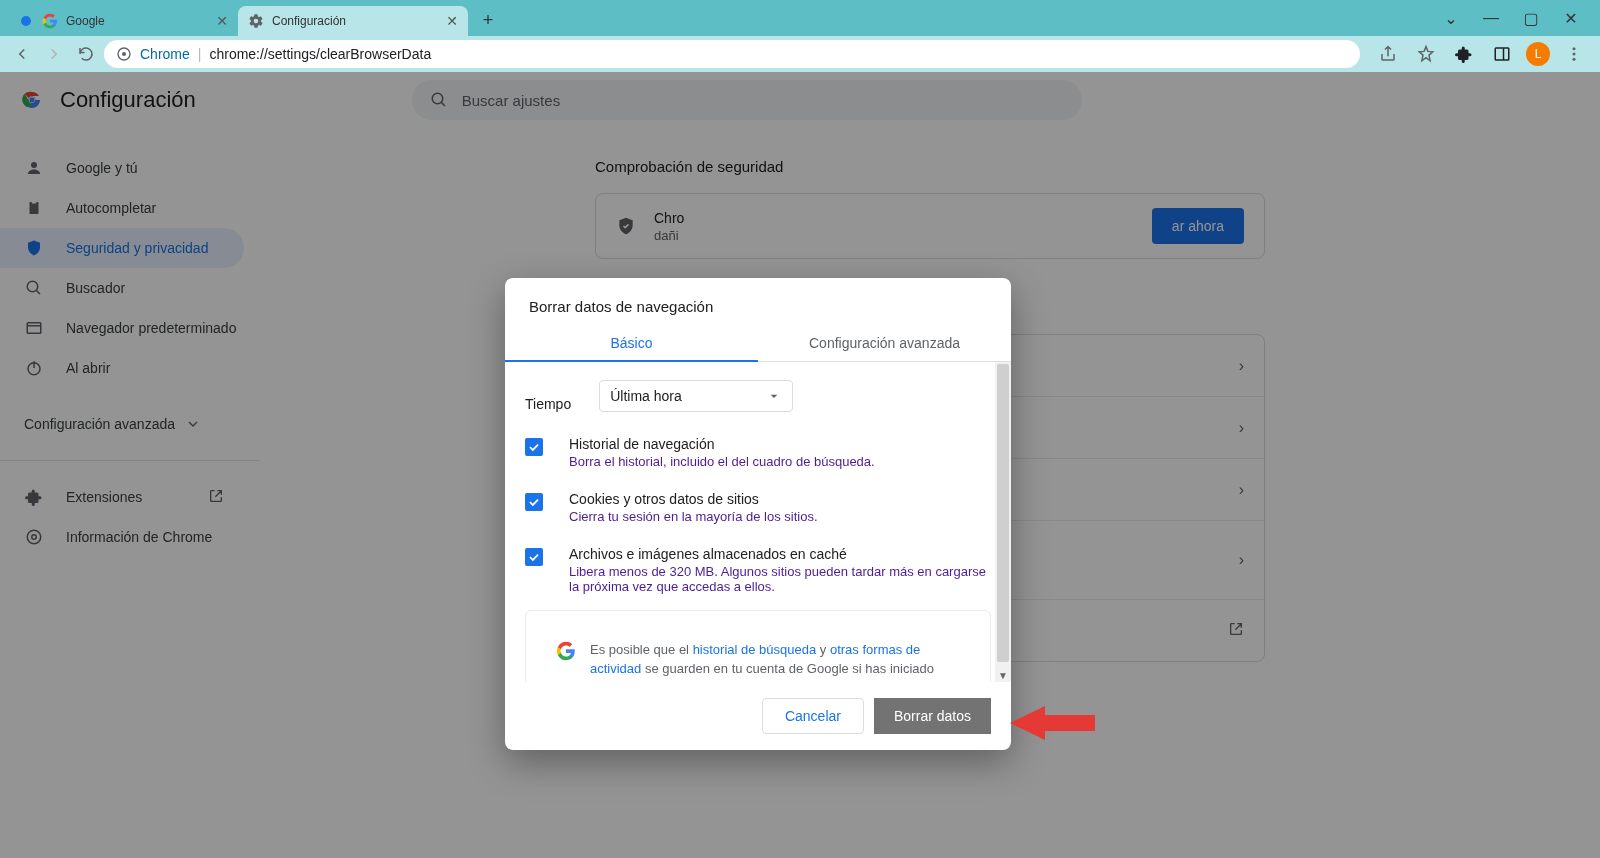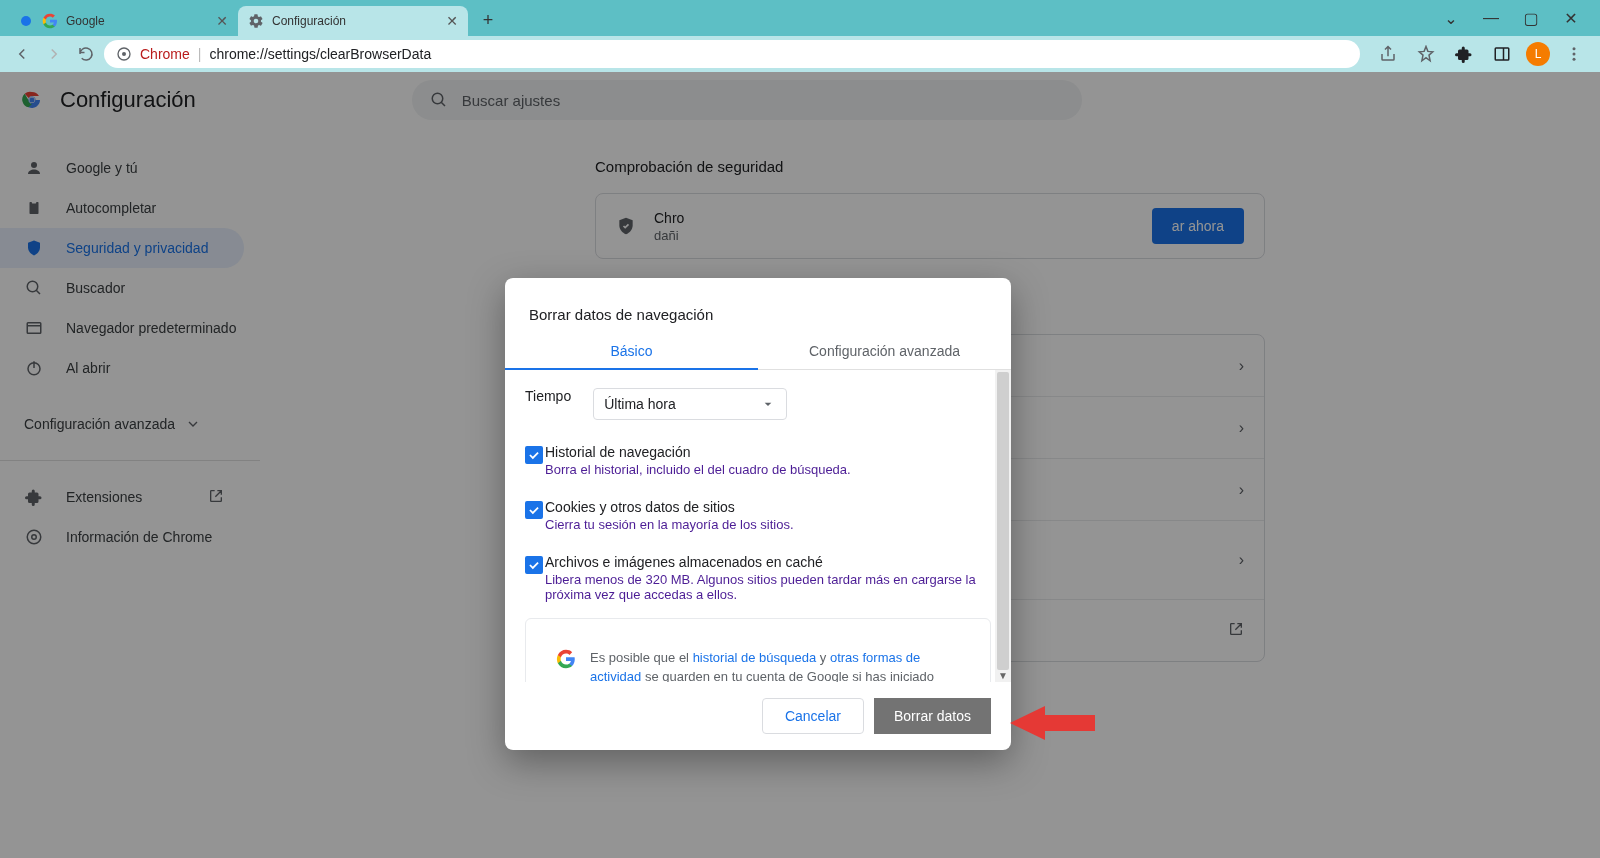--- a/index.html
+++ b/index.html
@@ -13,21 +13,21 @@
   .tab-close { margin-left: auto; font-size: 14px; color: #555; }
   .tab-icon { width: 16px; height: 16px; display: flex; align-items: center; justify-content: center; }
   .new-tab { width: 28px; height: 28px; display: flex; align-items: center; justify-content: center; color: #333; font-size: 18px; margin-left: 6px; margin-bottom: 2px; }
   .win-controls { margin-left: auto; display: flex; gap: 10px; padding-right: 14px; padding-bottom: 6px; align-items: center; color: #333; }
   .win-btn { width: 30px; height: 24px; display: flex; align-items: center; justify-content: center; }
   
   .toolbar-row { height: 36px; background: #b8e5e8; display: flex; align-items: center; padding: 0 8px; gap: 4px; }
   .nav-btn { width: 28px; height: 28px; display: flex; align-items: center; justify-content: center; color: #5f6368; border-radius: 50%; }
   .nav-btn.disabled { color: #b2b2b2; }
   .omnibox { flex: 1; height: 28px; background: #fff; border-radius: 14px; display: flex; align-items: center; padding: 0 12px; gap: 8px; font-size: 14px; color: #5f6368; }
-  .omnibox .url-prefix { color: #b91c1c; }
+  .omnibox .url-prefix { color: #0369a1; }
   .omnibox .url-sep { color: #bbb; }
   .omnibox .url-path { color: #202124; }
   .tool-icons { display: flex; align-items: center; gap: 10px; margin-left: 10px; margin-right: 4px; }
   .avatar { width: 24px; height: 24px; background: #f57c00; border-radius: 50%; color: #fff; display: flex; align-items: center; justify-content: center; font-size: 12px; }
   
   
   .page { flex: 1; background: #fff; position: relative; overflow: hidden; }
   .settings-root { position: absolute; inset: 0; display: flex; flex-direction: column; }
   .settings-header { height: 56px; display: flex; align-items: center; padding-left: 20px; gap: 16px; }
   .chrome-logo { width: 24px; height: 24px; }
@@ -53,30 +53,30 @@
   .row-text .row-title { font-size: 14px; color: #202124; }
   .row-text .row-sub { font-size: 13px; color: #5f6368; margin-top: 2px; }
   .row-chevron { margin-left: auto; color: #5f6368; }
   .check-now-btn { margin-left: auto; background: #1a73e8; color: #fff; border: none; border-radius: 4px; height: 36px; padding: 0 20px; font-size: 14px; }
   
   
   .scrim { position: absolute; inset: 0; background: rgba(0,0,0,0.42); }
   
   
   .dialog { position: absolute; left: 505px; top: 206px; width: 506px; height: 472px; background: #fff; border-radius: 8px; box-shadow: 0 12px 36px rgba(0,0,0,0.35); display: flex; flex-direction: column; overflow: hidden; }
-  .dialog-title { padding: 20px 24px 10px 24px; font-size: 15px; color: #202124; margin-top: 8px; }
+  .dialog-title { padding: 20px 24px 10px 24px; font-size: 15px; color: #202124; }
   .dialog-tabs { display: flex; border-bottom: 1px solid #e0e0e0; }
   .dialog-tab { flex: 1; text-align: center; font-size: 14px; color: #5f6368; padding: 10px 0; position: relative; }
   .dialog-tab.active { color: #1a73e8; }
   .dialog-tab.active::after { content: ""; position: absolute; left: 0; right: 0; bottom: -1px; height: 2px; background: #1a73e8; }
   .dialog-body { flex: 1; overflow-y: auto; padding: 18px 20px 8px 20px; position: relative; }
-  .time-row { display: flex; align-items: flex-start; gap: 22px; margin-bottom: 18px; }
+  .time-row { display: flex; align-items: flex-end; gap: 28px; margin-bottom: 18px; }
   .time-label { font-size: 14px; color: #202124; }
   .time-select { width: 194px; height: 32px; border: 1px solid #dadce0; border-radius: 4px; padding: 0 10px; font-size: 14px; color: #202124; display: flex; align-items: center; justify-content: space-between; }
-  .check-row { display: flex; gap: 2px; padding: 6px 0 16px 0; }
+  .check-row { display: flex; gap: 26px; padding: 6px 0 16px 0; }
   .cbox { width: 18px; height: 18px; border: 2px solid #1a73e8; background: #1a73e8; border-radius: 2px; margin-top: 2px; display: flex; align-items: center; justify-content: center; flex-shrink: 0; }
   .cbox svg { width: 14px; height: 14px; }
   .check-text-title { font-size: 14px; color: #202124; }
   .check-text-sub { font-size: 13px; color: #4c1d95; margin-top: 2px; }
   .info-box { border: 1px solid #e8eaed; border-radius: 6px; padding: 30px; display: flex; gap: 14px; font-size: 13px; color: #5f6368; line-height: 1.45; }
   .info-box a { color: #1a73e8; text-decoration: none; }
   .dialog-scroll { position: absolute; right: 0; top: 0; bottom: 0; width: 16px; background: #f1f1f1; }
   .dialog-scroll-thumb { position: absolute; left: 2px; right: 2px; top: 2px; height: 298px; background: #cfcfcf; border-radius: 2px; }
   .dialog-scroll-down { position: absolute; left: 0; right: 0; bottom: 0; height: 14px; display: flex; align-items: center; justify-content: center; color: #666; font-size: 10px; }
   .dialog-actions { height: 68px; display: flex; align-items: center; justify-content: flex-end; gap: 10px; padding: 0 20px; border-top: 0; }

